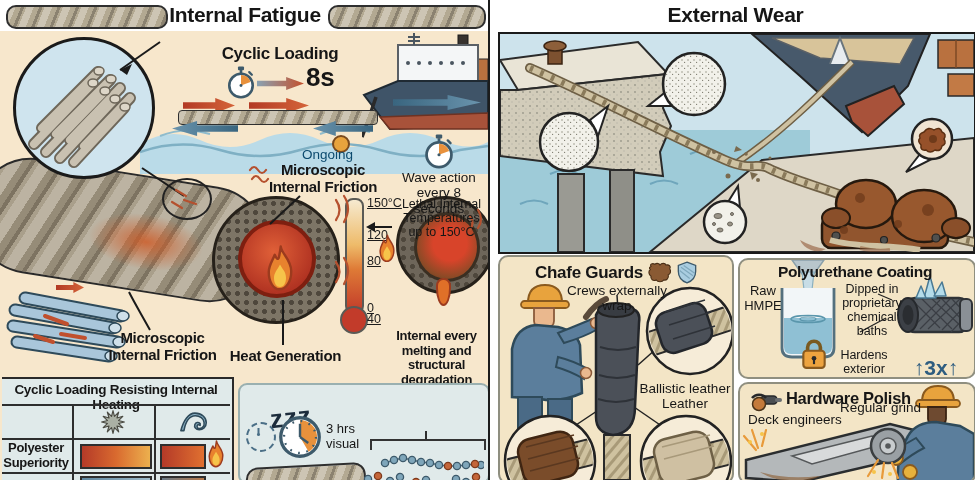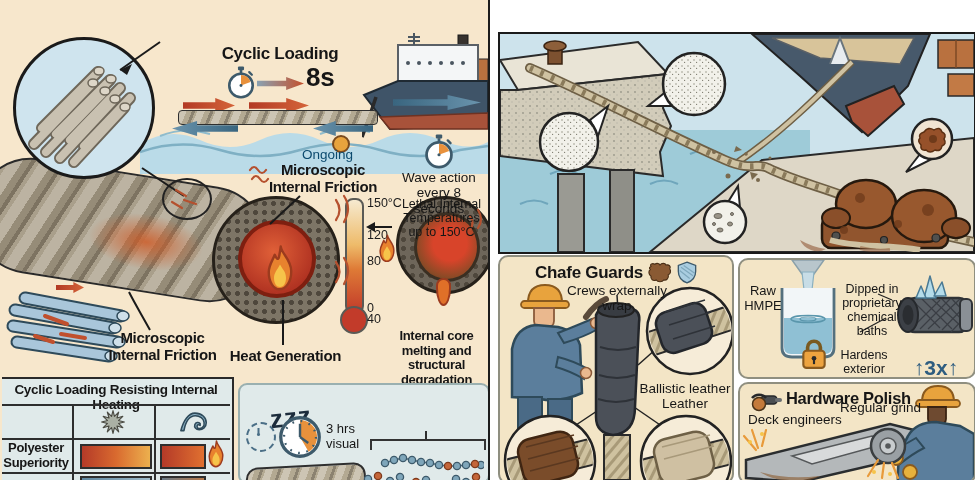--- a/index.html
+++ b/index.html
@@ -21,21 +21,21 @@
   
   .arr-r{clip-path:polygon(0 28%,62% 28%,62% 0,100% 50%,62% 100%,62% 72%,0 72%);}
   .arr-l{clip-path:polygon(100% 28%,38% 28%,38% 0,0 50%,38% 100%,38% 72%,100% 72%);}
   .red-a{background:linear-gradient(90deg,#b33a24,#d4643a);}
   .blue-a{background:linear-gradient(90deg,#39657f,#6a94ad);}
   .blue-al{background:linear-gradient(270deg,#39657f,#6a94ad);}
   
   .thermo-tube{width:15px;height:112px;border-radius:8px;border:2px solid #5a5a55;
     background:linear-gradient(#f6ead0 0%,#eebb6a 40%,#de7a36 62%,#c23b2a 100%);}
   .thermo-bulb{width:24px;height:24px;border-radius:50%;background:#c23b2a;border:2px solid #5a5a55;}
-  .tick-label{font-size:12.5px;color:#1c1c1c;white-space:nowrap;}
+  .tick-label{font-size:12.5px;color:#1c1c1c;white-space:nowrap;text-decoration:underline;}
   
   .braid-ring{border-radius:50%;background-color:#7d7566;border:3px solid #26211a;
     background-image:radial-gradient(#4e473c 2.2px,rgba(0,0,0,0) 2.7px);background-size:9px 9px;}
   .red-core{border-radius:50%;background:radial-gradient(circle at 45% 40%,#e06038,#b13322 72%);border:4px solid #7e1f10;}
   .melt-glow{border-radius:50%;background:radial-gradient(rgba(205,92,40,.85),rgba(205,92,40,0) 70%);}
   
   .tbl-panel{left:2px;top:377px;width:230px;height:103px;background:#e0eaea;
     border-top:2px solid #2a2a2a;border-right:2px solid #2a2a2a;overflow:hidden;}
   .grid-line{background:#2e2e2e;}
   .bar{border:2px solid #2e2e2e;}
@@ -92,20 +92,25 @@
       <circle cx="13" cy="19" r="2.2" fill="#2a2a2a"></circle>
       <rect x="12" y="20" width="2" height="4.5" fill="#2a2a2a"></rect>
     </symbol>
   </defs>
 </svg>
 
 <div class="stage">
 
   <div class="abs left-panel">
 
+    <div class="abs banner">
+      <div class="abs rope-tex" style="left:6px;top:5px;width:158px;height:20px;"></div>
+      <div class="abs txt b ctr" style="left:166px;top:3px;width:158px;font-size:21px;">Internal Fatigue</div>
+      <div class="abs rope-tex" style="left:328px;top:5px;width:154px;height:20px;"></div>
+    </div>
 
     <svg class="abs" style="left:140px;top:112px;" width="348" height="62" viewBox="0 0 348 62">
       <path d="M0 32 Q30 14 60 28 Q90 42 120 28 Q150 14 180 28 Q210 42 240 28 Q270 14 300 28 Q330 40 348 30 L348 62 L0 62 Z" fill="#badbe8"></path>
       <path d="M0 40 Q40 26 80 38 Q120 50 160 38 Q200 26 240 38 Q280 50 320 38 L348 34" fill="none" stroke="#7fb0c4" stroke-width="2.5"></path>
       <path d="M20 24 Q45 14 70 22 M180 22 Q205 12 230 20" fill="none" stroke="#8fbccd" stroke-width="2"></path>
     </svg>
 
     <svg class="abs" style="left:362px;top:33px;" width="126" height="124" viewBox="0 0 126 124">
       <rect x="114" y="26" width="12" height="24" fill="#b9713f" stroke="#2a2a2a"></rect>
       <rect x="96" y="2" width="10" height="14" fill="#37322e" stroke="#1a1a1a"></rect>
@@ -256,21 +261,21 @@
 
     <div class="abs txt b ctr" style="left:205px;top:44px;width:150px;font-size:17px;">Cyclic Loading</div>
     <div class="abs txt ctr" style="left:285px;top:147px;width:85px;font-size:13.5px;color:#0c4a6e;">Ongoing</div>
     <div class="abs txt b ctr" style="left:262px;top:162px;width:122px;font-size:15px;">Microscopic
 Internal Friction</div>
     <div class="abs txt ctr" style="left:390px;top:170px;width:98px;font-size:13.5px;">Wave action
 every 8 seconds</div>
     <div class="abs txt ctr" style="left:395px;top:197px;width:93px;font-size:12.5px;">Lethal Internal
 Temperatures
 up to 150°C</div>
-    <div class="abs txt b ctr" style="left:385px;top:329px;width:103px;font-size:13px;">Internal core
+    <div class="abs txt b ctr" style="left:385px;top:329px;width:103px;font-size:13px;">Internal every
 melting and
 structural degradation</div>
     <div class="abs txt b ctr" style="left:100px;top:330px;width:125px;font-size:15px;">Microscopic
 Internal Friction</div>
     <div class="abs txt b ctr" style="left:228px;top:348px;width:115px;font-size:15px;">Heat Generation</div>
 
     <div class="abs tbl-panel">
       <div class="abs txt b ctr" style="left:0;top:3px;width:228px;font-size:13.5px;">Cyclic Loading Resisting Internal Heating</div>
       <div class="abs grid-line" style="left:0;top:25px;width:228px;height:2px;"></div>
       <div class="abs grid-line" style="left:0;top:59px;width:228px;height:2px;"></div>
@@ -341,20 +346,21 @@
         <g fill="#c4663a" stroke="#7e3a1c" stroke-width="1.3">
           <circle cx="18" cy="5" r="3.6"></circle>
             <circle cx="56" cy="11" r="3.6"></circle>
             <circle cx="116" cy="6" r="3.6"></circle>
         </g>
       </svg>
     </div>
   </div>
 
   <div class="abs right-panel">
+    <div class="abs txt b ctr" style="left:0;top:3px;width:479px;font-size:21px;">External Wear</div>
 
     <div class="abs scene-box">
       <svg width="474" height="218" viewBox="0 0 474 218">
         <defs>
           <pattern id="pat-conc" width="7" height="7" patternUnits="userSpaceOnUse">
             <rect width="7" height="7" fill="#d2ccba"></rect>
             <circle cx="2" cy="2" r="0.9" fill="#9a988a"></circle>
               <circle cx="5" cy="5" r="0.7" fill="#b8b5a6"></circle>
           </pattern>
           <pattern id="pat-speck2" width="6" height="6" patternUnits="userSpaceOnUse">
@@ -562,20 +568,21 @@
           <g fill="#b4dcea" stroke="#4a7a94" stroke-width="1.5" stroke-linejoin="round">
             <polygon points="36,22 42,0 48,22"></polygon>
               <polygon points="46,20 54,6 58,20"></polygon>
               <polygon points="28,22 33,10 38,22"></polygon>
           </g>
         </g>
       </svg>
       <svg class="abs" style="left:60px;top:78px;" width="28" height="32">
           <use href="#sym-padlock"></use>
         </svg>
+      <div class="abs txt b ctr" style="left:0;top:3px;width:230px;font-size:15.5px;">Polyurethane Coating</div>
       <div class="abs txt ctr" style="left:2px;top:24px;width:42px;font-size:13px;">Raw
 HMPE</div>
       <div class="abs txt ctr" style="left:102px;top:22px;width:60px;font-size:12.5px;">Dipped in
 proprietary
 chemical
 baths</div>
       <div class="abs txt ctr mult" style="left:162px;top:64px;width:68px;font-size:21px;margin-top:32px;">↑3x↑</div>
       <div class="abs txt ctr" style="left:98px;top:88px;width:52px;font-size:12.5px;">Hardens
 exterior</div>
       <div class="abs txt ctr" style="left:150px;top:88px;width:84px;font-size:12.5px;margin-top:35px;">Increases abrasion

